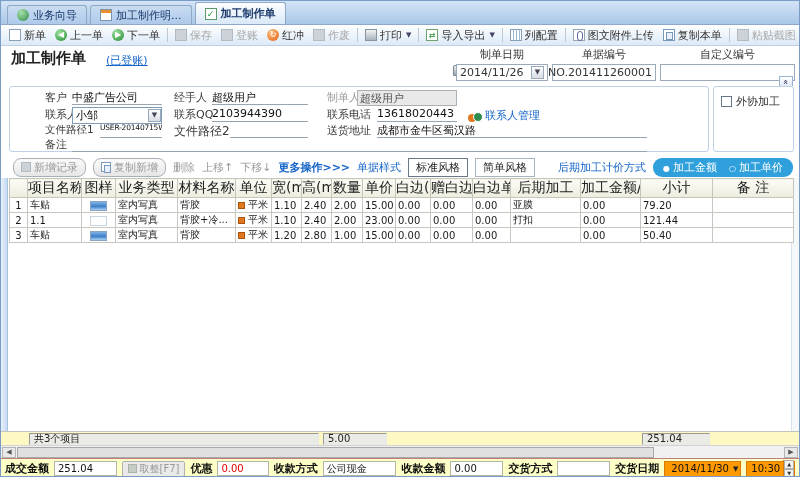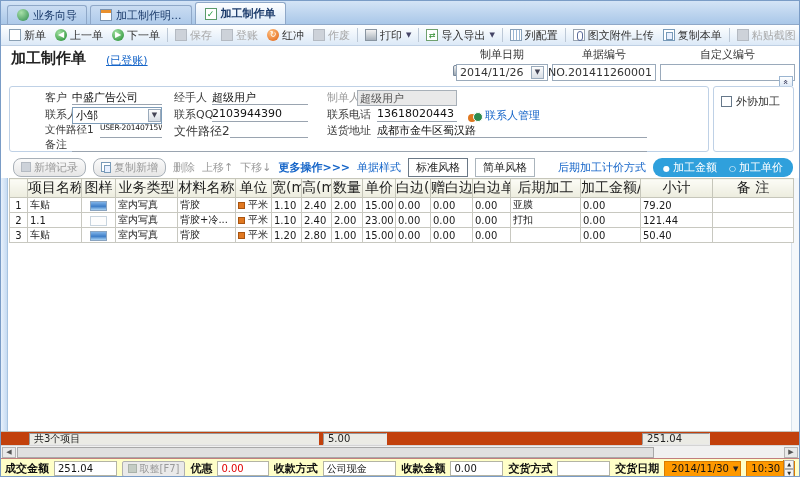--- a/index.html
+++ b/index.html
@@ -82,21 +82,21 @@
   table.grid th{background:linear-gradient(#FCFCF6,#ECECDE);border:1px solid #C6C6BA;font-weight:normal;font-size:14px;color:#222;height:15px;padding:0;white-space:nowrap;overflow:hidden;}
   table.grid td{border:1px solid #C8C8C0;font-size:10px;height:13px;padding:0 2px;color:#1a1a1a;background:#fff;white-space:nowrap;overflow:hidden;}
   td.numc{background:#F2F2EA;text-align:center;color:#333;}
   td.y{background:#FFFF00;color:#9C3A00;}
   td.o{background:#F8B26A;color:#9C3A00;}
   .thumb{width:17px;height:10px;display:inline-block;vertical-align:middle;}
   .thumb-b{background:linear-gradient(180deg,#7FB3E8 0%,#3E7EC8 55%,#A8D2F4 100%);border:1px solid #8AA4C0;}
   .thumb-w{background:#FDFDFD;border:1px solid #C8D4DE;}
   .sq{width:7px;height:7px;background:#E07820;border:1px solid #A85410;display:inline-block;margin-right:3px;vertical-align:middle;}
   
-  .summary{height:14px;position:relative;background:#c2410c;border-top:1px solid #C4C4BC;}
+  .summary{height:14px;position:relative;background:#fef9c3;border-top:1px solid #C4C4BC;}
   .sumbox{position:absolute;top:1px;height:12px;background:#EBEBE5;border:1px solid;border-color:#999 #E8E8E8 #E8E8E8 #999;font-size:10px;line-height:10px;padding:0 4px;color:#222;}
   .hscroll{height:13px;position:relative;background:#F1F1F1;border-top:1px solid #D4D4D4;}
   .harrow{position:absolute;top:1px;width:14px;height:11px;background:#E9E9E9;border:1px solid #B4B4B4;font-size:7px;line-height:9px;text-align:center;color:#555;cursor:pointer;}
   .hthumb{position:absolute;left:16px;top:1px;width:637px;height:11px;background:#E0E0E0;border:1px solid #A8A8A8;cursor:pointer;}
   .footer{height:20px;background:#FFFFC8;border-top:1px solid #C27E7E;display:flex;align-items:center;font-size:11px;padding:0 4px;gap:5px;white-space:nowrap;}
   .flab{font-weight:bold;color:#101010;}
   .fbox{background:#fff;border:1px solid #B4B4A4;height:15px;font-size:10px;display:flex;align-items:center;padding:0 3px;color:#111;}
   .fbox.red{color:#E00000;}
   .roundbtn{display:flex;align-items:center;gap:3px;border:1px solid #B0B0B0;background:#EAEAEA;color:#9A9A9A;height:16px;padding:0 5px;font-size:10px;border-radius:2px;}
   .roundbtn .mini{width:9px;height:9px;background:#C4CCC4;border:1px solid #AAB2AA;display:inline-block;}

